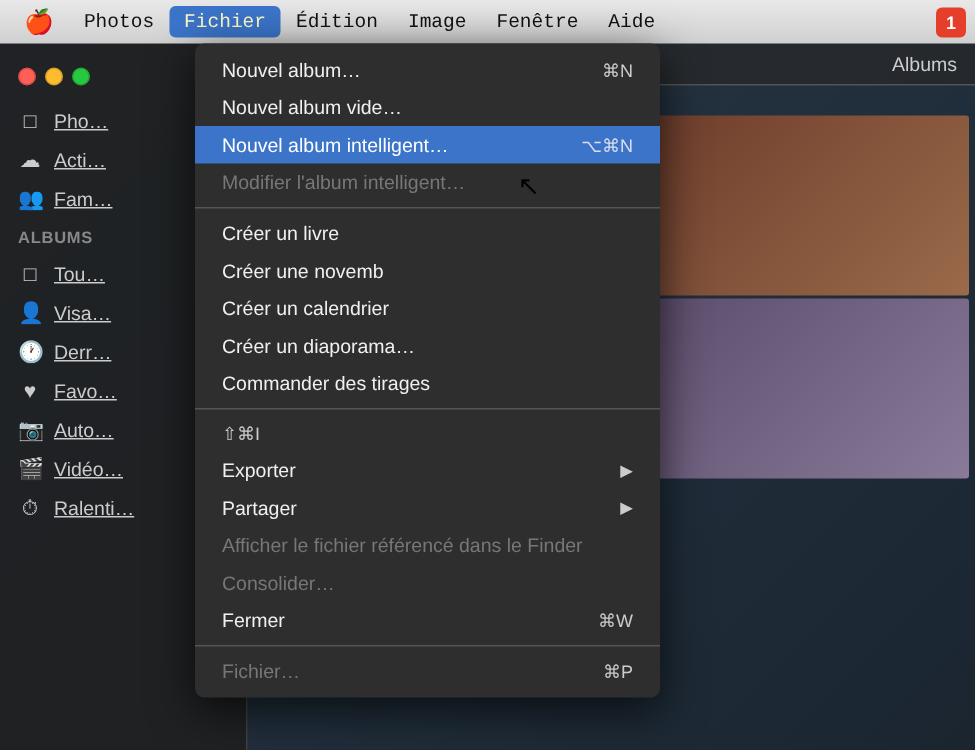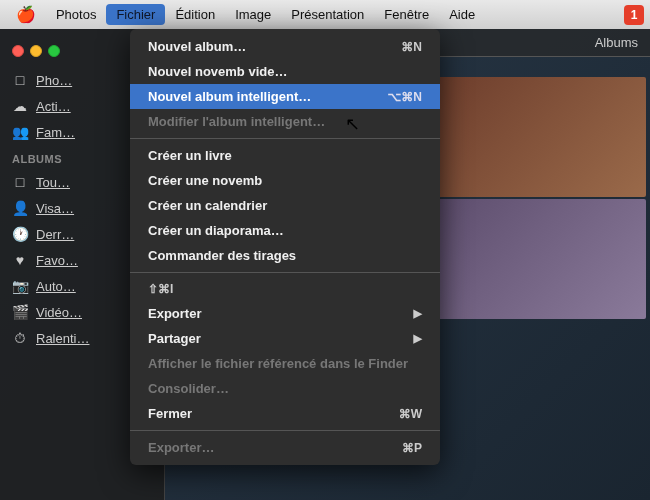--- a/index.html
+++ b/index.html
@@ -27,24 +27,25 @@
       font-size: 16px;
       padding: 0 10px;
       color: #333;
     }
     .menubar-item {
       padding: 3px 10px;
       font-size: 13px;
       color: #111;
       border-radius: 4px;
       cursor: pointer;
+      font-family: Liberation Mono, monospace;
     }
     .menubar-item.active {
       background: #3b74c9;
-      color: #0f172a;
+      color: #fef9c3;
       text-align: center;
     }
     .menubar-right {
       margin-left: auto;
       display: flex;
       align-items: center;
       gap: 6px;
     }
     .notification-badge {
       width: 20px;
@@ -73,21 +74,20 @@
     }
     .menu-item {
       display: flex;
       align-items: center;
       justify-content: space-between;
       padding: 5px 18px 5px 18px;
       font-size: 13px;
       color: #f0f0f0;
       cursor: pointer;
       min-height: 22px;
-      font-weight: bold;
     }
     .menu-item.highlighted {
       background: #3b74c9;
       color: #fff;
     }
     .menu-item.disabled {
       color: #777;
       cursor: default;
     }
     .menu-separator {
@@ -224,21 +224,20 @@
   </style>
 </head>
 <body>
 
 <div class="menubar">
   <span class="menubar-apple">🍎</span>
   <span class="menubar-item">Photos</span>
   <span class="menubar-item active">Fichier</span>
   <span class="menubar-item">Édition</span>
   <span class="menubar-item">Image</span>
-  <span class="menubar-item">Présentation</span>
   <span class="menubar-item">Fenêtre</span>
   <span class="menubar-item">Aide</span>
   <div class="menubar-right">
     <div class="notification-badge">1</div>
   </div>
 </div>
 
 <div class="app-window">
 
   <div class="sidebar">
@@ -303,21 +302,21 @@
     </div>
   </div>
 </div>
 
 <div class="dropdown-menu">
   <div class="menu-item">
     <span class="menu-item-label">Nouvel album…</span>
     <span class="menu-shortcut">⌘N</span>
   </div>
   <div class="menu-item">
-    <span class="menu-item-label">Nouvel novemb vide…</span>
+    <span class="menu-item-label">Nouvel album vide…</span>
     <span class="menu-shortcut"></span>
   </div>
   <div class="menu-item highlighted">
     <span class="menu-item-label">Nouvel album intelligent…</span>
     <span class="menu-shortcut">⌥⌘N</span>
   </div>
   <div class="menu-item disabled">
     <span class="menu-item-label">Modifier l'album intelligent…</span>
   </div>
   <div class="menu-separator"></div>
@@ -353,18 +352,18 @@
   </div>
   <div class="menu-item disabled">
     <span class="menu-item-label">Consolider…</span>
   </div>
   <div class="menu-item">
     <span class="menu-item-label">Fermer</span>
     <span class="menu-shortcut">⌘W</span>
   </div>
   <div class="menu-separator"></div>
   <div class="menu-item disabled">
-    <span class="menu-item-label">Exporter…</span>
+    <span class="menu-item-label">Fichier…</span>
     <span class="menu-shortcut">⌘P</span>
   </div>
 </div>
 
 <div class="cursor-hint">↖</div>
 
 </body></html>

